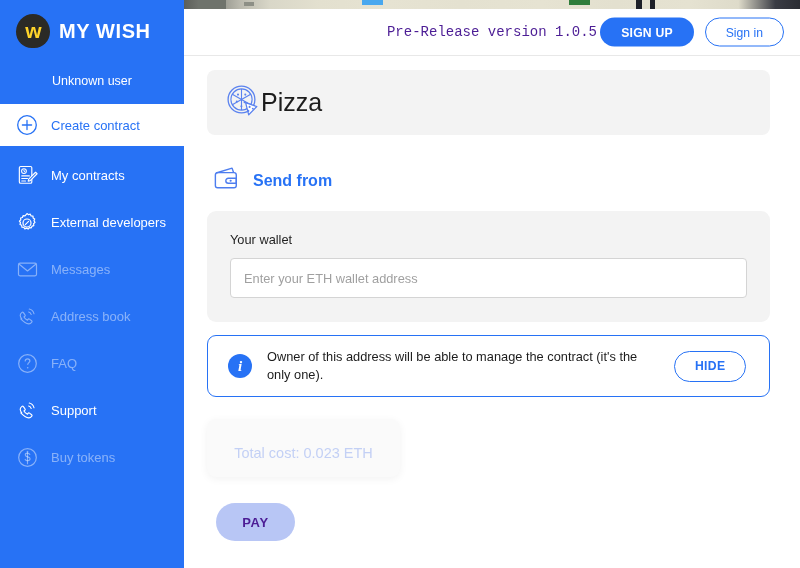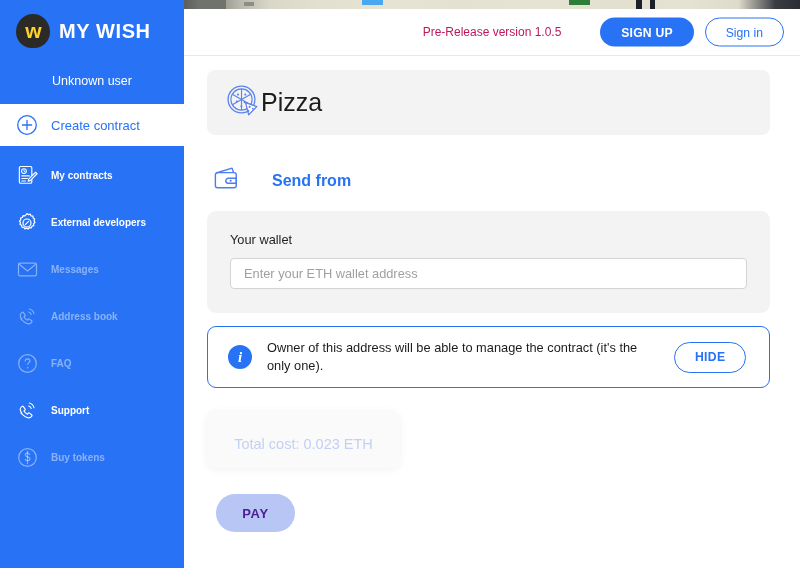--- a/index.html
+++ b/index.html
@@ -84,22 +84,22 @@
     font-weight: 400;
   }
 
   .nav-item {
     display: flex;
     align-items: center;
     gap: 11px;
     padding-left: 14px;
     height: 47px;
     color: #ffffff;
-    font-size: 10px;
-    font-weight: 700;
+    font-size: 13px;
+    font-weight: 400;
     cursor: pointer;
     user-select: none;
   }
   .nav-item.create {
     background: #ffffff;
     color: #2772f5;
     height: 42px;
     margin-bottom: 6px;
     font-weight: 400;
     font-size: 13px;
@@ -122,22 +122,23 @@
   .topbar {
     position: relative;
     height: 47px;
     margin-top: 9px;
     border-bottom: 1px solid #e8e8e8;
     display: flex;
     align-items: center;
     justify-content: center;
   }
   .version {
-    color: #be185d;
-    font-size: 12px;
+    color: #4c1d95;
+    font-size: 14px;
+    font-family: Liberation Mono, monospace;
   }
   .topbar-actions {
     position: absolute;
     right: 16px; top: 50%;
     transform: translateY(-50%);
     display: flex;
     align-items: center;
     gap: 11px;
   }
   .btn-signup {
@@ -179,21 +180,21 @@
   }
   .title-text {
     font-size: 25px;
     color: #1c1c1c;
     font-weight: 400;
   }
 
   .section-head {
     display: flex;
     align-items: center;
-    gap: 30px;
+    gap: 11px;
     margin-top: 29px;
     margin-bottom: 13px;
     padding-left: 5px;
   }
   .section-head-text {
     color: #2772f5;
     font-size: 16px;
     font-weight: 700;
   }
 
@@ -203,21 +204,21 @@
     padding: 21px 23px 24px 23px;
   }
   .field-label {
     font-size: 12.8px;
     color: #1f1f1f;
     font-weight: 400;
     margin-bottom: 11px;
   }
   .wallet-input {
     width: 100%;
-    height: 31px;
+    height: 40px;
     border: 1px solid #d4d4d4;
     border-radius: 4px;
     background: #ffffff;
     padding: 0 13px;
     font-size: 12.8px;
     font-family: inherit;
     color: #333;
     outline: none;
   }
   .wallet-input::placeholder { color: #a0a0a0; }

